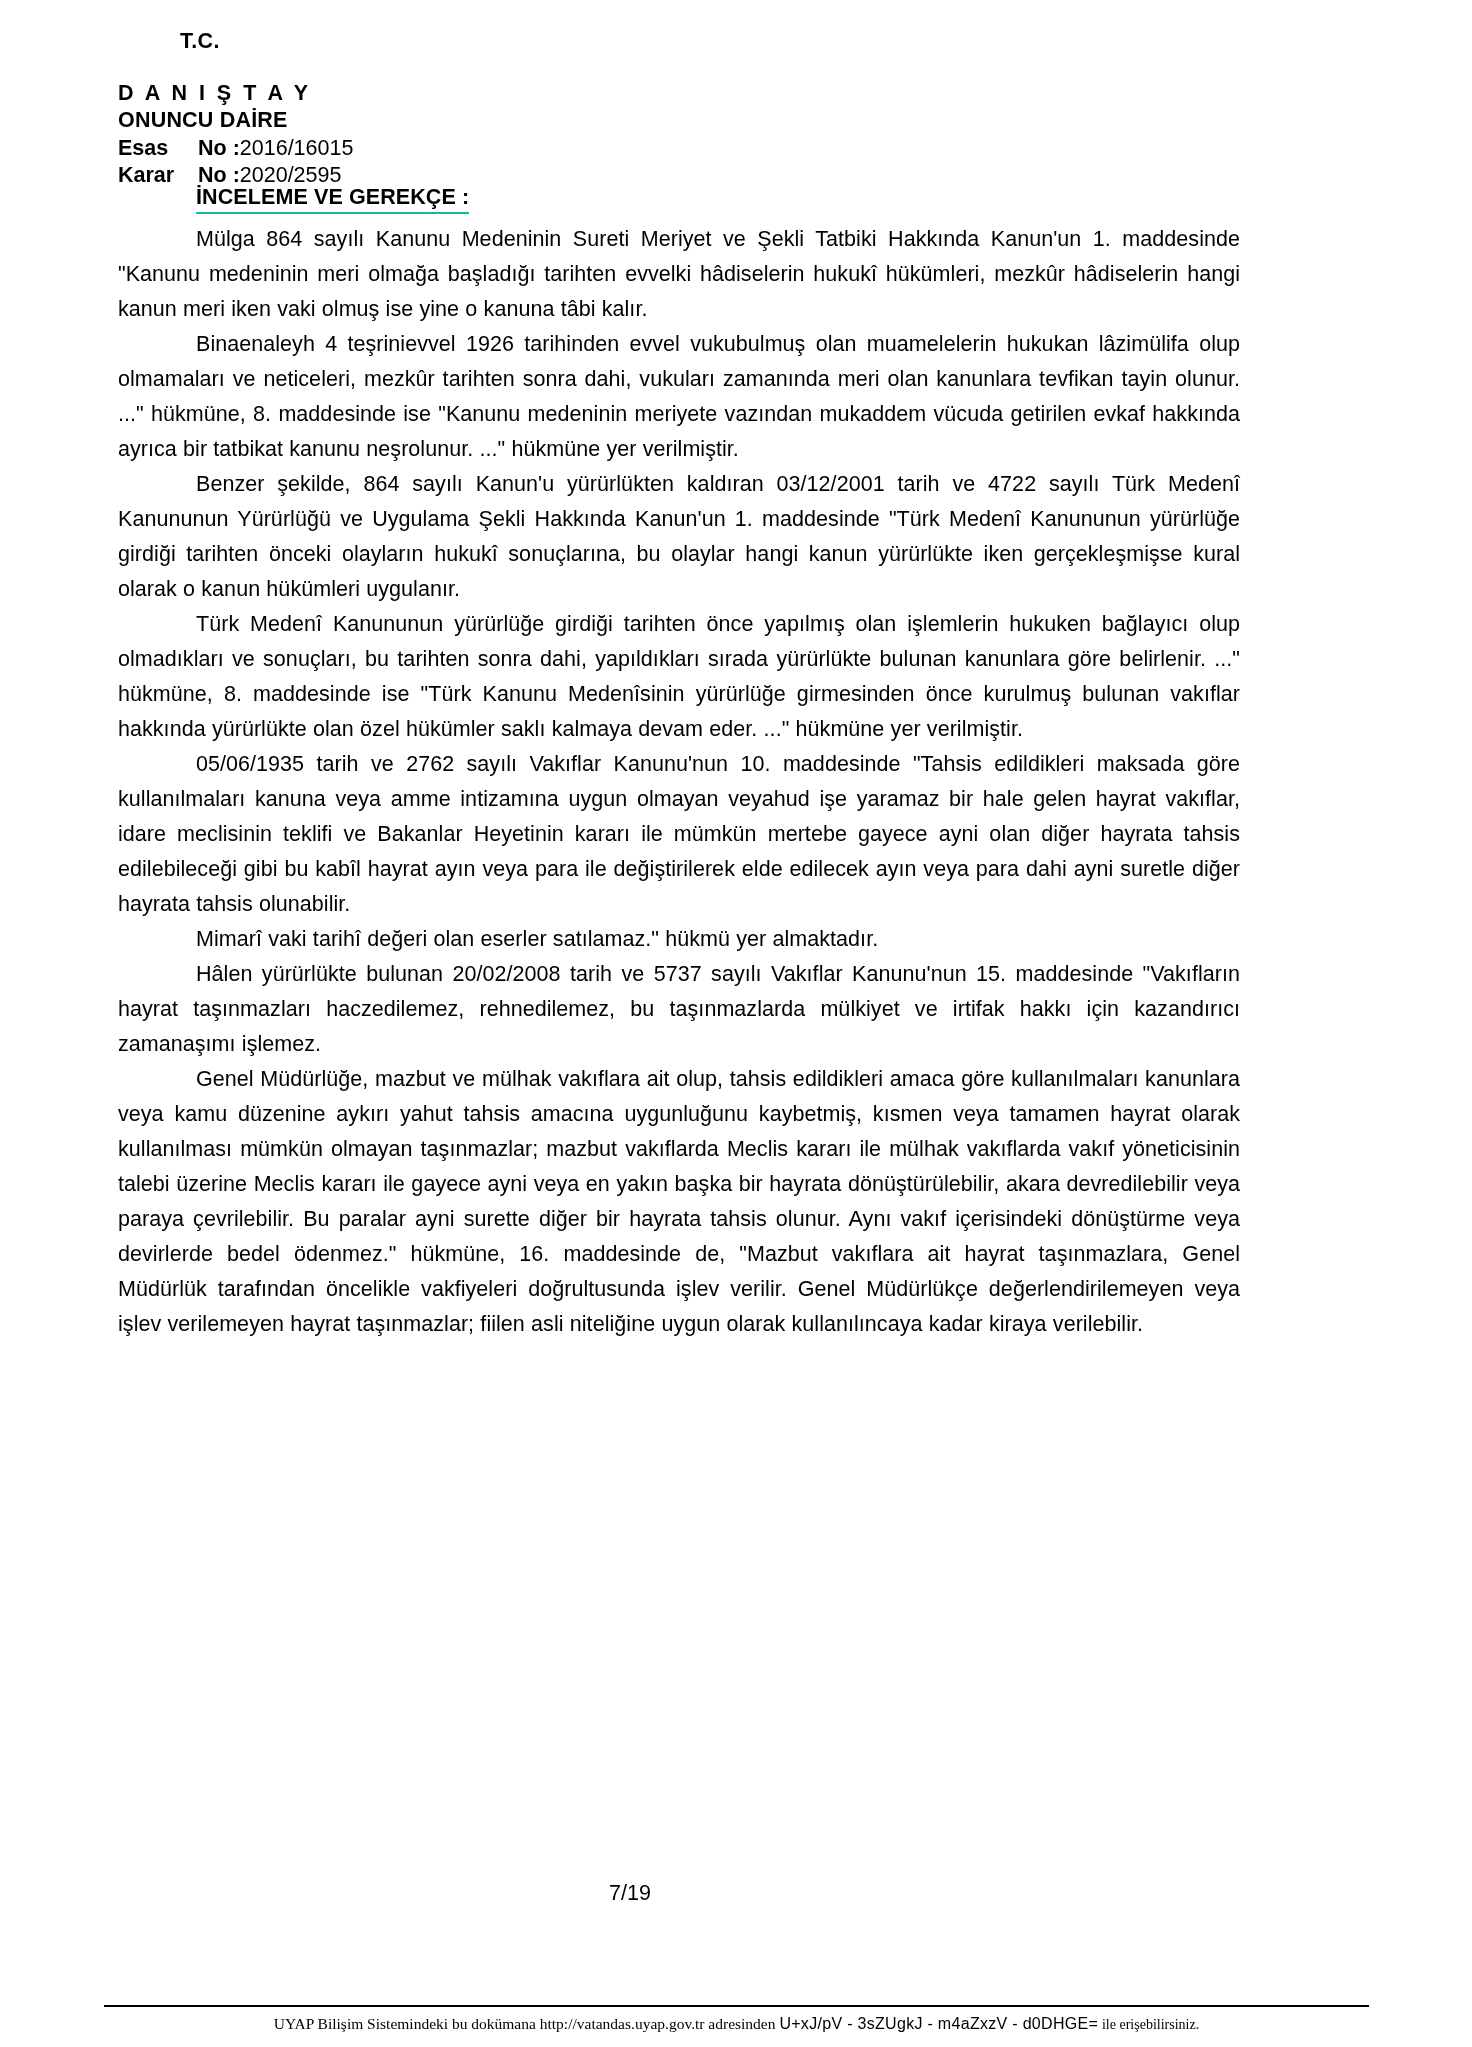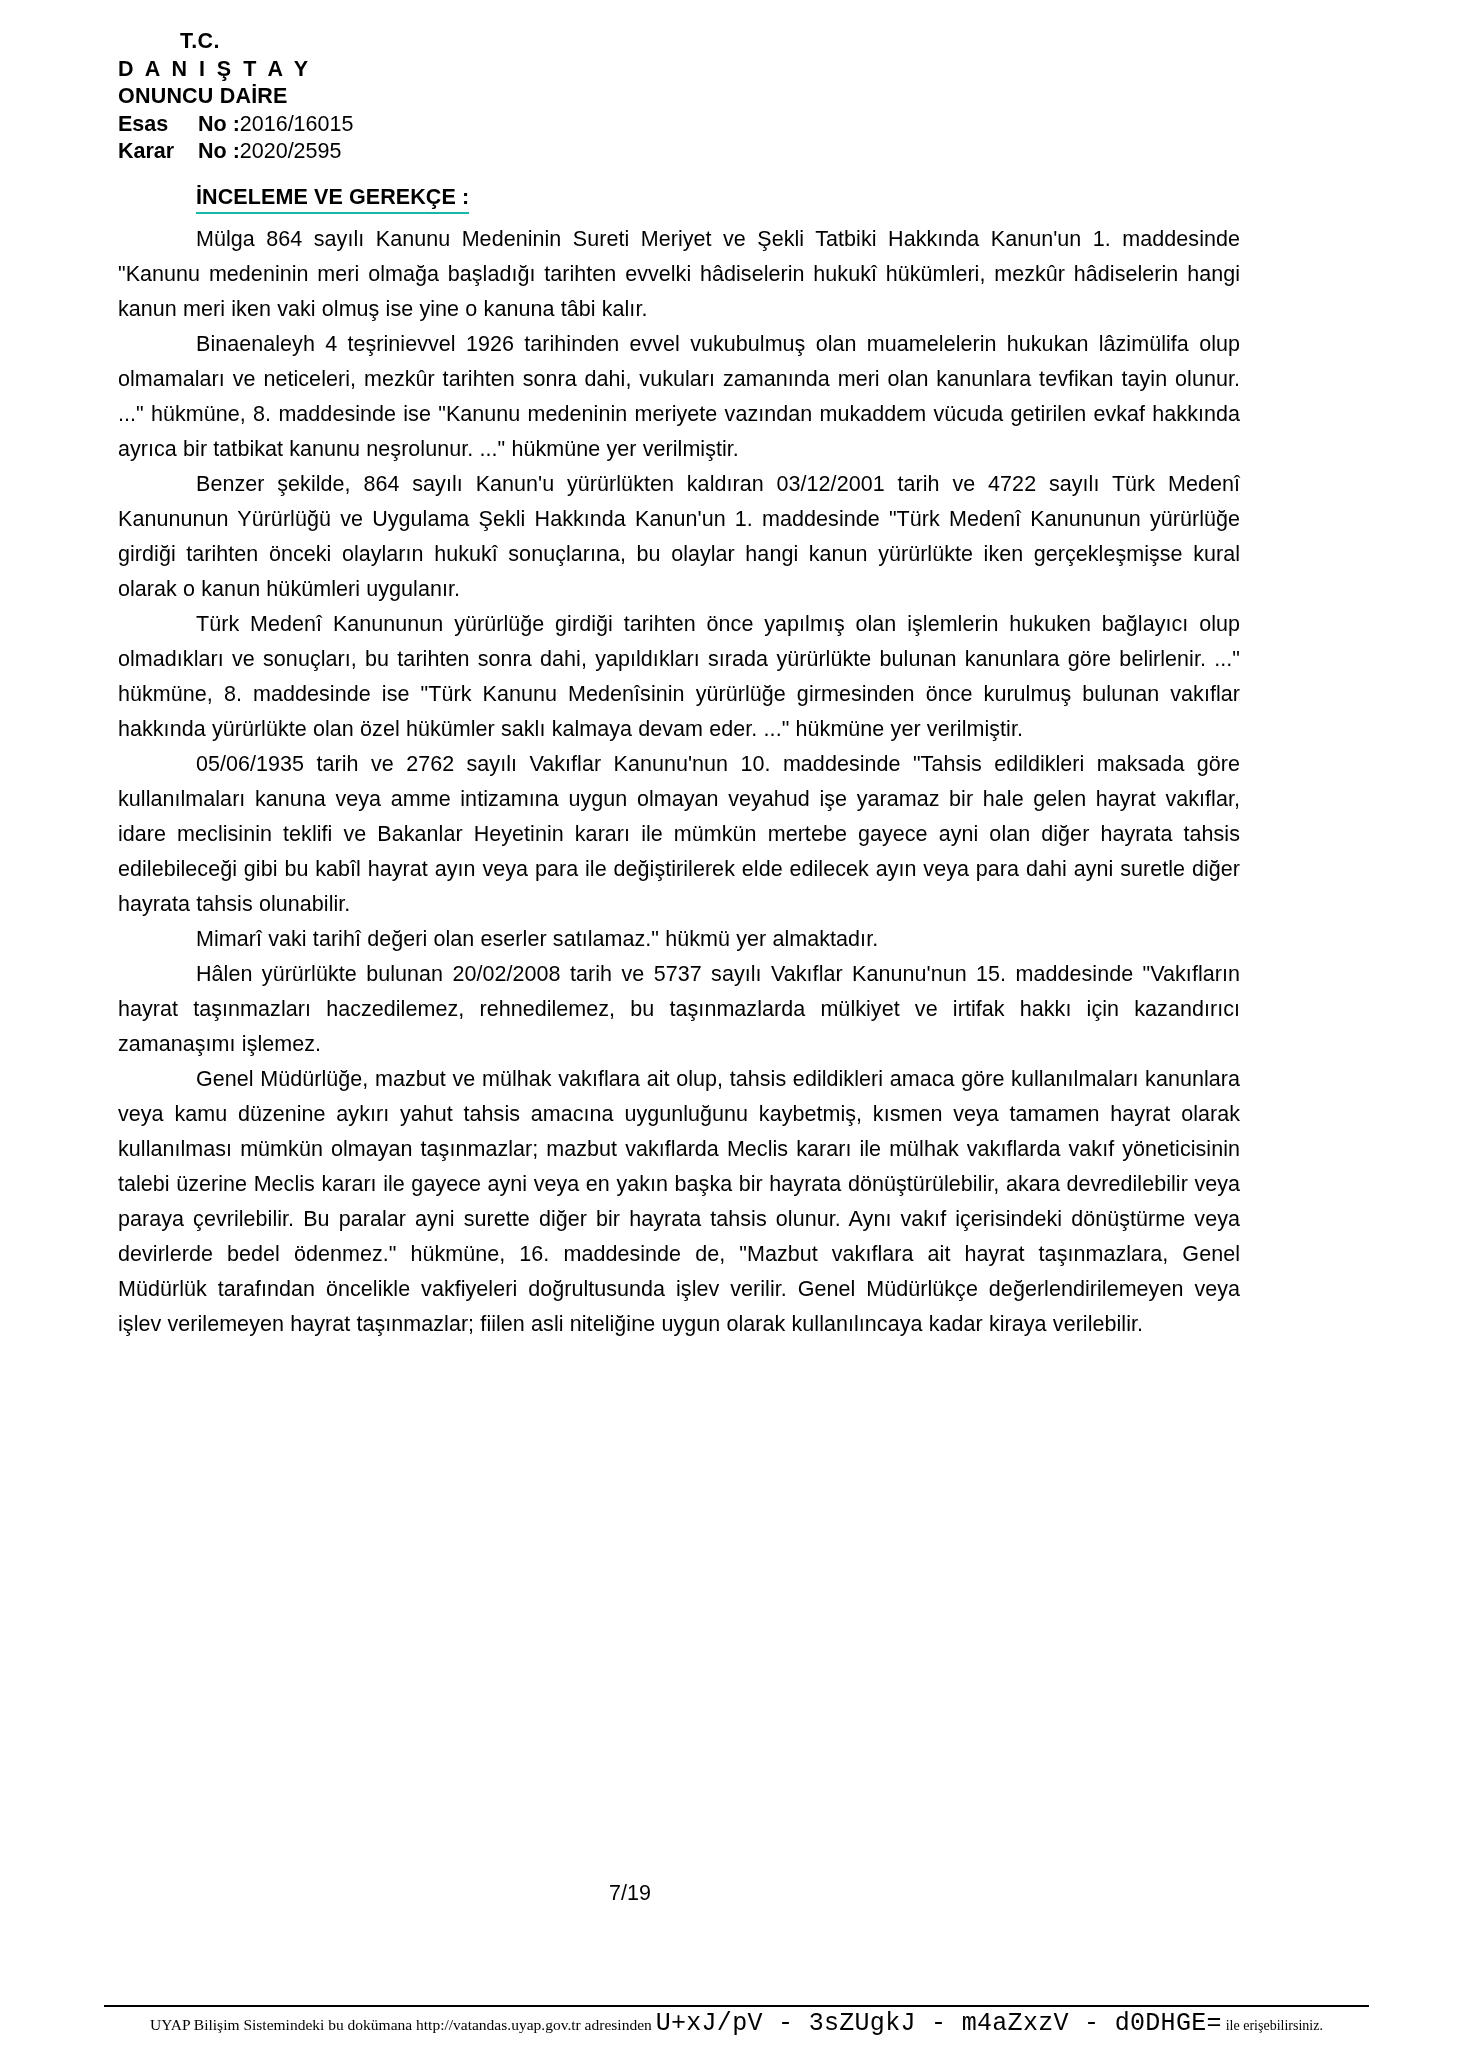--- a/index.html
+++ b/index.html
@@ -37,20 +37,21 @@
     line-height: 27.5px;
     letter-spacing: 0.1px;
     white-space: pre;
   }
   .hdr-tc {
     padding-left: 62px;
     letter-spacing: 0.4px;
   }
   .hdr-danistay {
     letter-spacing: 3.0px;
+    margin-top: 24px;
   }
   .hdr-daire {
     letter-spacing: 0.2px;
   }
   .hdr-row {
     font-size: 21.5px;
     line-height: 27.5px;
     white-space: pre;
   }
   .hdr-row .lbl {
@@ -129,22 +130,22 @@
     left: 104px;
     top: 2012px;
     width: 1265px;
     text-align: center;
     font-family: "Liberation Serif", serif;
     font-size: 15.5px;
     line-height: 24px;
     white-space: nowrap;
   }
   .footer-note .code {
-    font-family: Liberation Mono, monospace;
-    font-size: 25px;
+    font-family: Liberation Sans, sans-serif;
+    font-size: 16px;
     letter-spacing: 0.3px;
   }
   .footer-note .tail {
     font-size: 14px;
     margin-top: 22px;
   }
 </style>
 </head>
 <body>
 

